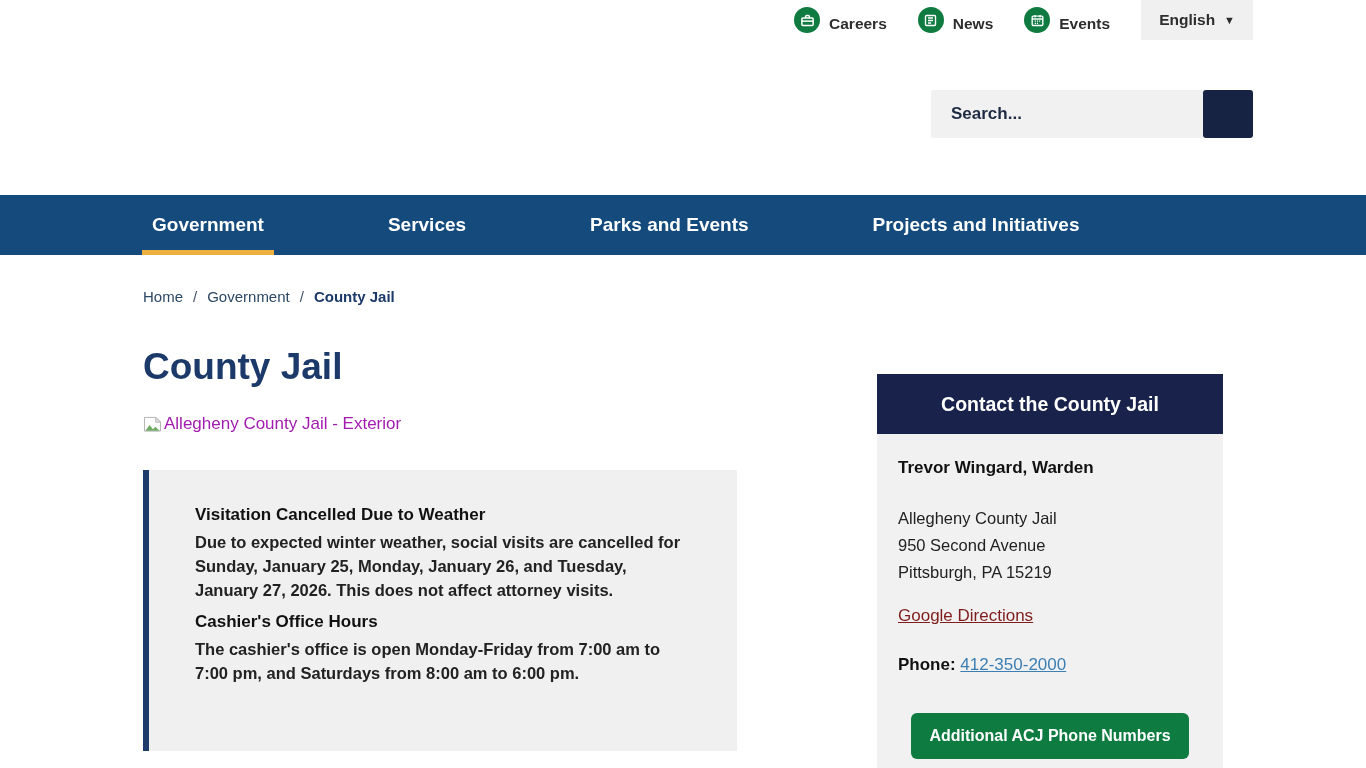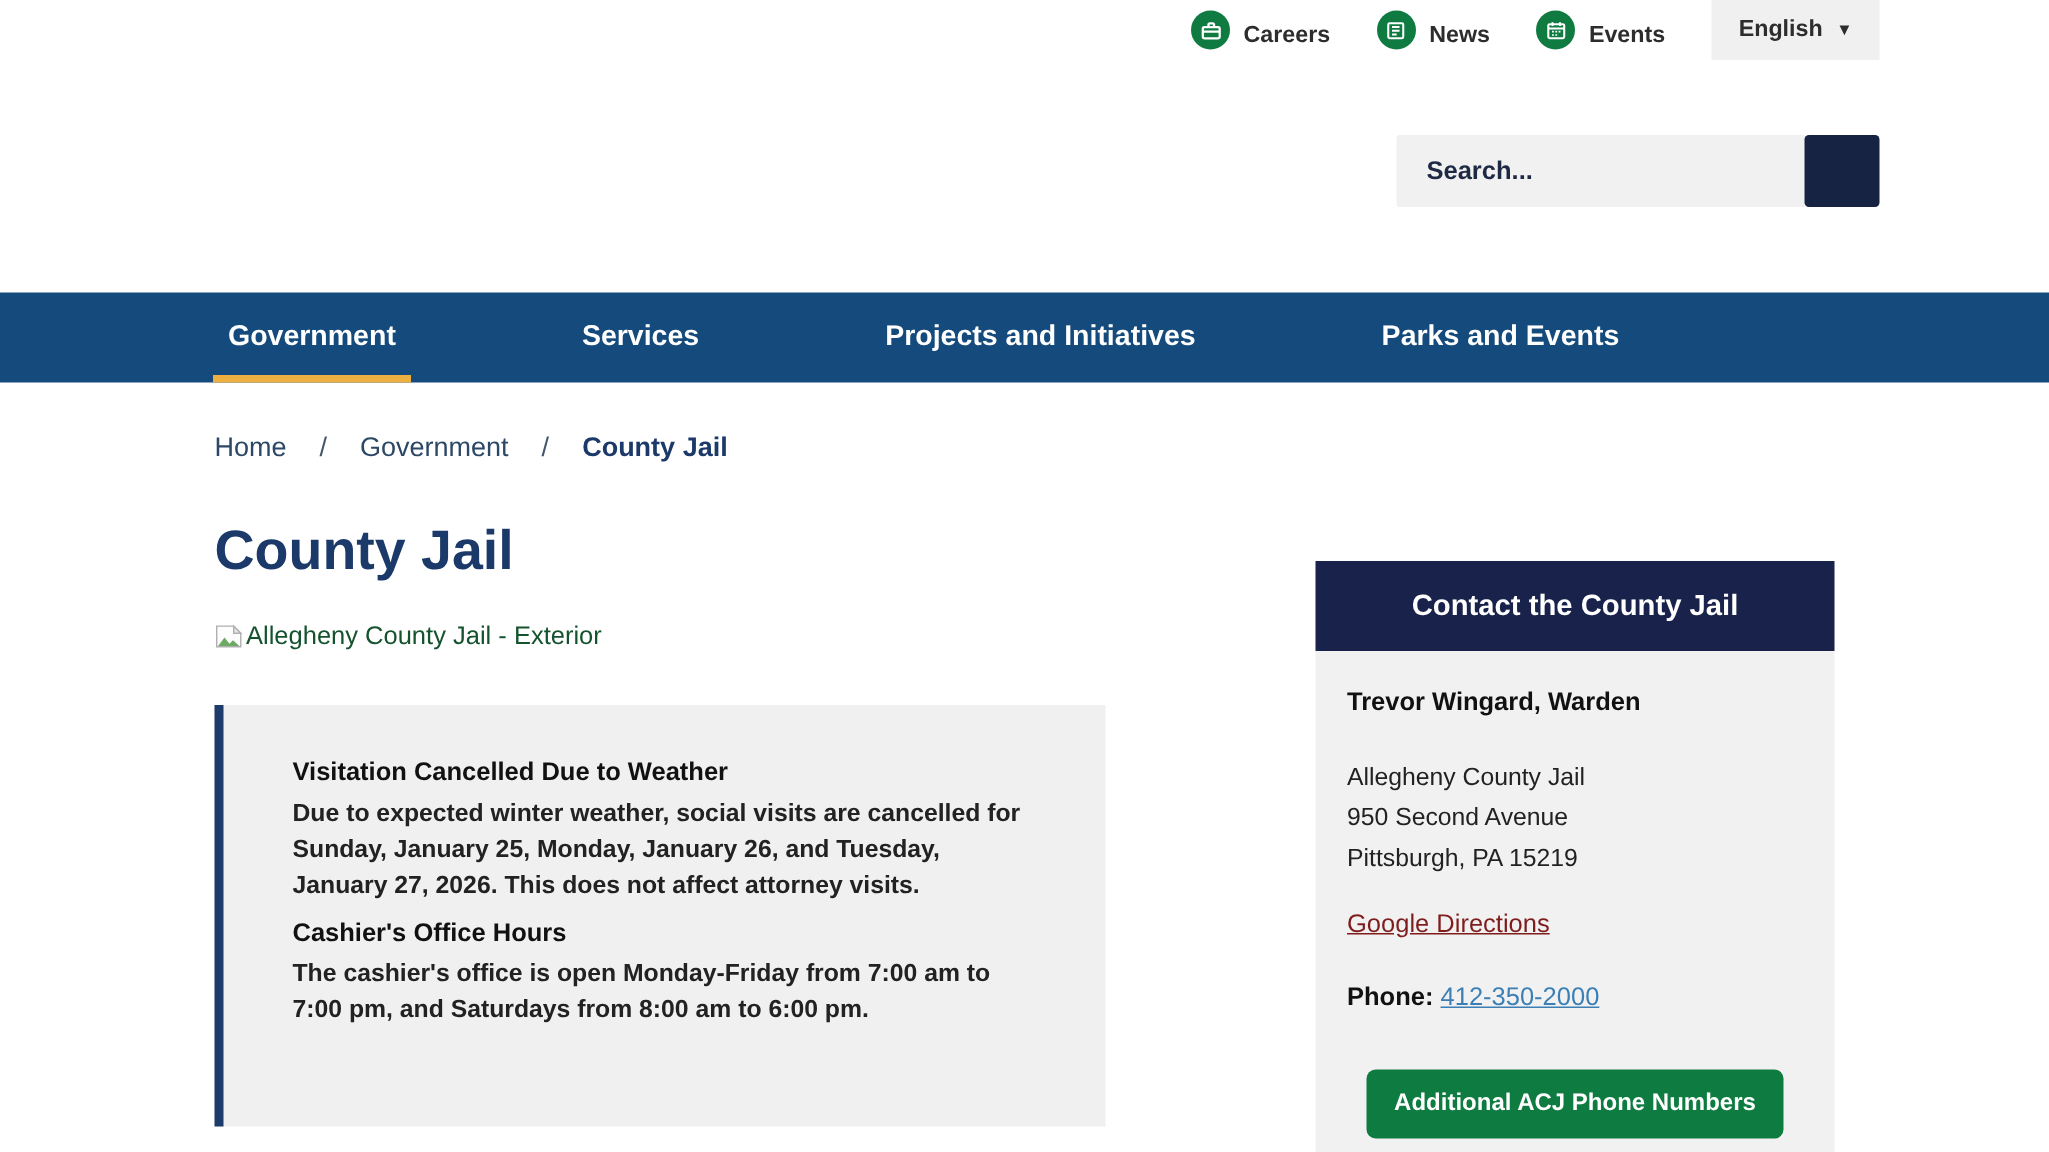--- a/index.html
+++ b/index.html
@@ -25,30 +25,30 @@
   .search input::placeholder{color:#1e2a44;opacity:1;}
   .search button{width:50px;background:#172343;border:none;border-radius:3px;cursor:pointer;}
   
   .navbar{position:absolute;top:195px;left:0;width:1366px;height:60px;background:#144a7c;}
   .navin{margin-left:142px;display:flex;gap:104px;height:100%;}
   .navitem{position:relative;display:flex;align-items:center;padding:0 10px;
     color:#ffffff;font-weight:bold;font-size:19px;cursor:pointer;white-space:nowrap;}
   .navitem.active::after{content:"";position:absolute;left:0;right:0;bottom:0;
     height:5px;background:#edaf3f;}
   
-  .breadcrumb{position:absolute;left:143px;top:288px;font-size:18px;
-    display:flex;gap:22px;align-items:baseline;}
+  .breadcrumb{position:absolute;left:143px;top:288px;font-size:15px;
+    display:flex;gap:10px;align-items:baseline;}
   .bc-link{color:#2c4866;cursor:pointer;text-decoration:none;}
   .bc-sep{color:#44546a;}
   .bc-current{color:#1c3a69;font-weight:bold;}
   
   .title{position:absolute;left:143px;top:346px;margin:0;
     font-size:37px;font-weight:bold;color:#1c3a69;}
   .imgline{position:absolute;left:143px;top:414px;display:flex;align-items:center;
-    gap:2px;font-size:17px;color:#14532d;}
+    gap:2px;font-size:17px;color:#a21caf;}
   .alert{position:absolute;left:143px;top:470px;width:594px;height:281px;
     background:#f0f0f0;border-left:6px solid #1d3c6b;box-sizing:border-box;
     padding:35px 50px 0 46px;}
   .alert h3{margin:0 0 5px 0;font-size:17px;color:#111111;}
   .alert p{margin:0;font-size:16.5px;line-height:24px;color:#222222;font-weight:bold;}
   .sec2{margin-top:10px;}
   
   .panel{position:absolute;left:877px;top:374px;width:346px;}
   .panel-h{height:60px;background:#18224a;color:#ffffff;font-weight:bold;
     font-size:19.5px;display:flex;align-items:center;justify-content:center;margin:0;}
@@ -106,22 +106,22 @@
 
 <div class="search">
   <input type="text" placeholder="Search..." style="">
   <button></button>
 </div>
 
 <nav class="navbar">
   <div class="navin">
     <div class="navitem active">Government</div>
     <div class="navitem">Services</div>
+    <div class="navitem">Parks and Events</div>
     <div class="navitem">Projects and Initiatives</div>
-    <div class="navitem">Parks and Events</div>
   </div>
 </nav>
 
 <div class="breadcrumb">
   <span class="bc-link">Home</span>
   <span class="bc-sep">/</span>
   <span class="bc-link">Government</span>
   <span class="bc-sep">/</span>
   <span class="bc-current">County Jail</span>
 </div>

